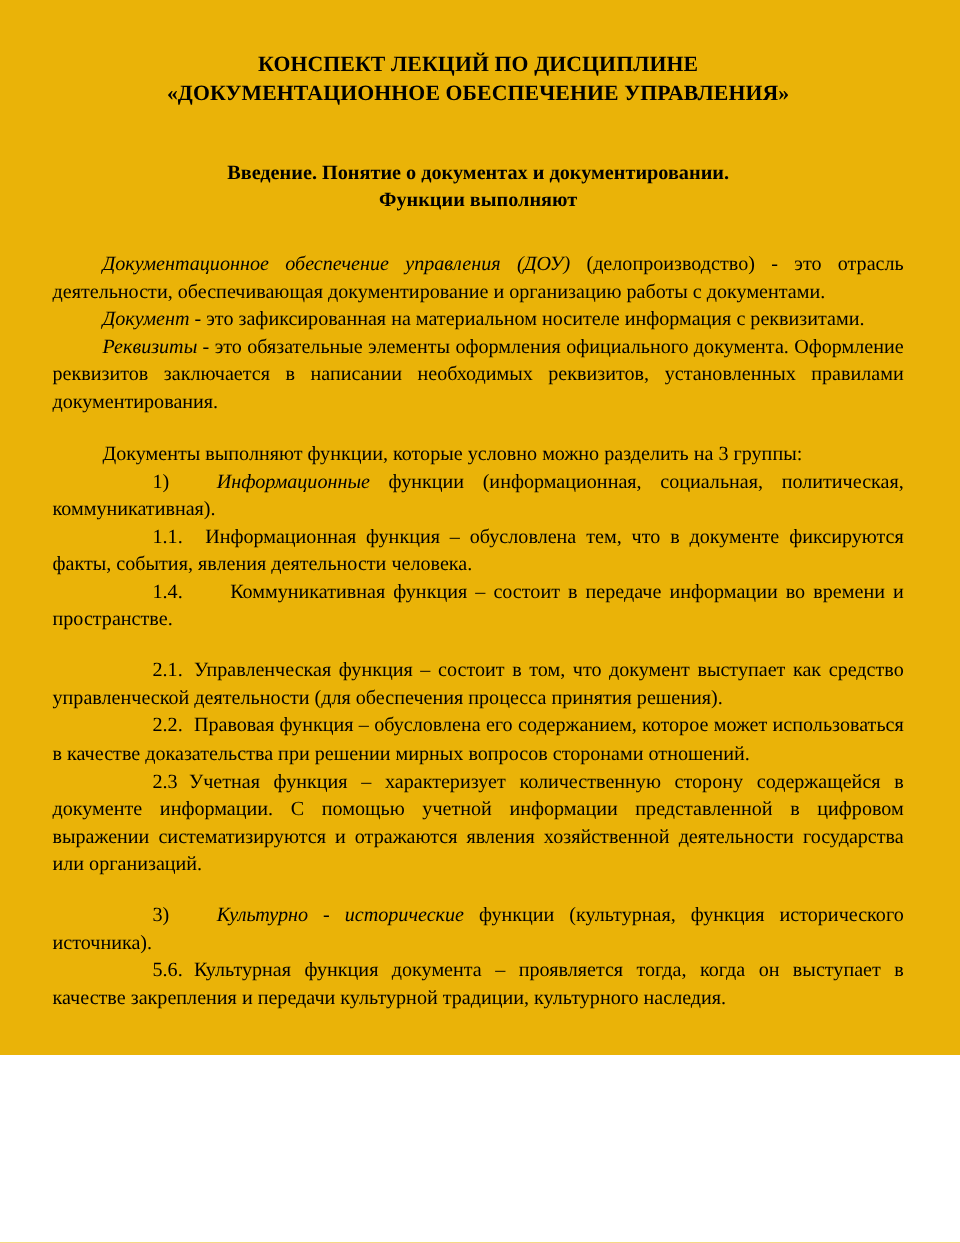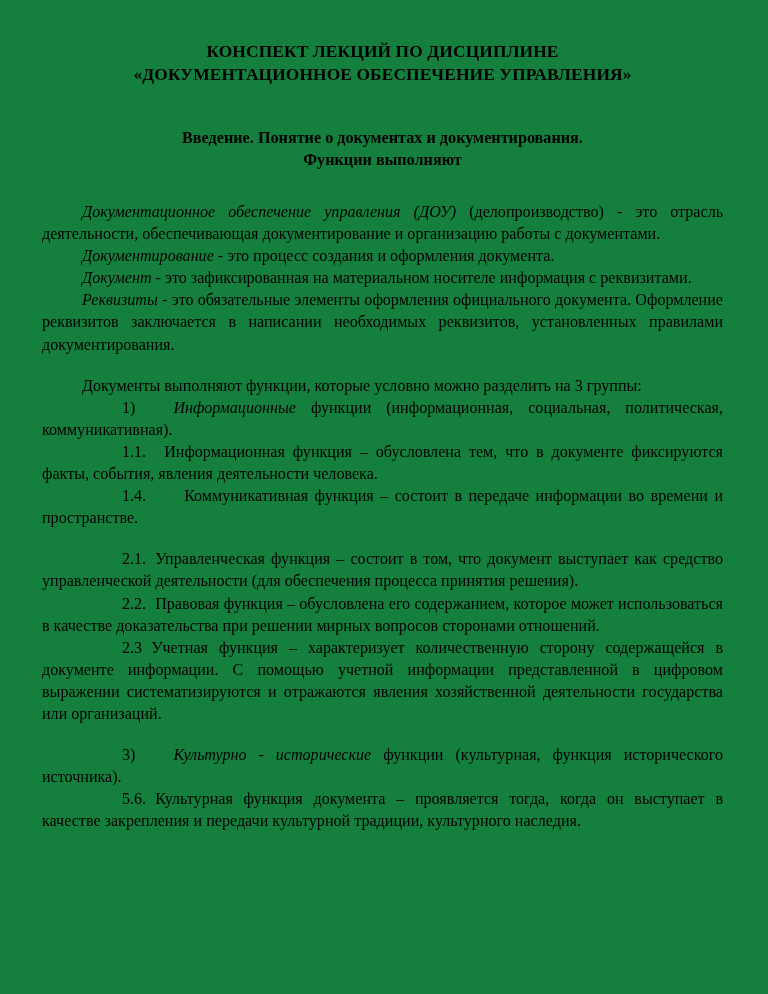--- a/index.html
+++ b/index.html
@@ -8,22 +8,22 @@
     padding: 0;
     background: #ffffff;
   }
   body {
     font-family: "Liberation Serif", "DejaVu Serif", serif;
     color: #000000;
   }
   .page {
     position: relative;
     width: 768px;
-    height: 994px;
-    background: #15803d;
+    height: 844px;
+    background: #eab308;
     box-sizing: border-box;
     padding: 40px 45px 0 42px;
     overflow: hidden;
   }
   .doc-title {
     text-align: center;
     font-weight: bold;
     font-size: 17.4px;
     line-height: 23px;
     letter-spacing: 0.1px;
@@ -69,29 +69,28 @@
 <div class="page">
 
   <h1 class="doc-title">
     <span class="tline">КОНСПЕКТ ЛЕКЦИЙ ПО ДИСЦИПЛИНЕ</span>
     <span class="tline">«ДОКУМЕНТАЦИОННОЕ ОБЕСПЕЧЕНИЕ УПРАВЛЕНИЯ»</span>
   </h1>
 
   <div class="spacer-lg"></div>
 
   <h2 class="section-heading">
-    <span class="tline">Введение. Понятие о документах и документирования.</span>
+    <span class="tline">Введение. Понятие о документах и документировании.</span>
     <span class="tline">Функции выполняют</span>
   </h2>
 
   <div class="spacer-md"></div>
 
   <p class="para"><i>Документационное обеспечение управления (ДОУ)</i><span> (делопроизводство) - это отрасль деятельности, обеспечивающая документирование и организацию работы с документами.</span></p>
 
-  <p class="para"><i>Документирование</i><span> - это процесс создания и оформления документа.</span></p>
 
   <p class="para"><i>Документ</i><span> - это зафиксированная на материальном носителе информация с реквизитами.</span></p>
 
   <p class="para"><i>Реквизиты</i><span> - это обязательные элементы оформления официального документа. Оформление реквизитов заключается в написании необходимых реквизитов, установленных правилами документирования.</span></p>
 
   <div class="spacer-gap"></div>
 
   <p class="para">Документы выполняют функции, которые условно можно разделить на 3 группы:</p>
 
   <p class="para"><span class="num">1)</span><span class="tab-wide"></span><i>Информационные</i><span> функции (информационная, социальная, политическая, коммуникативная).</span></p>

